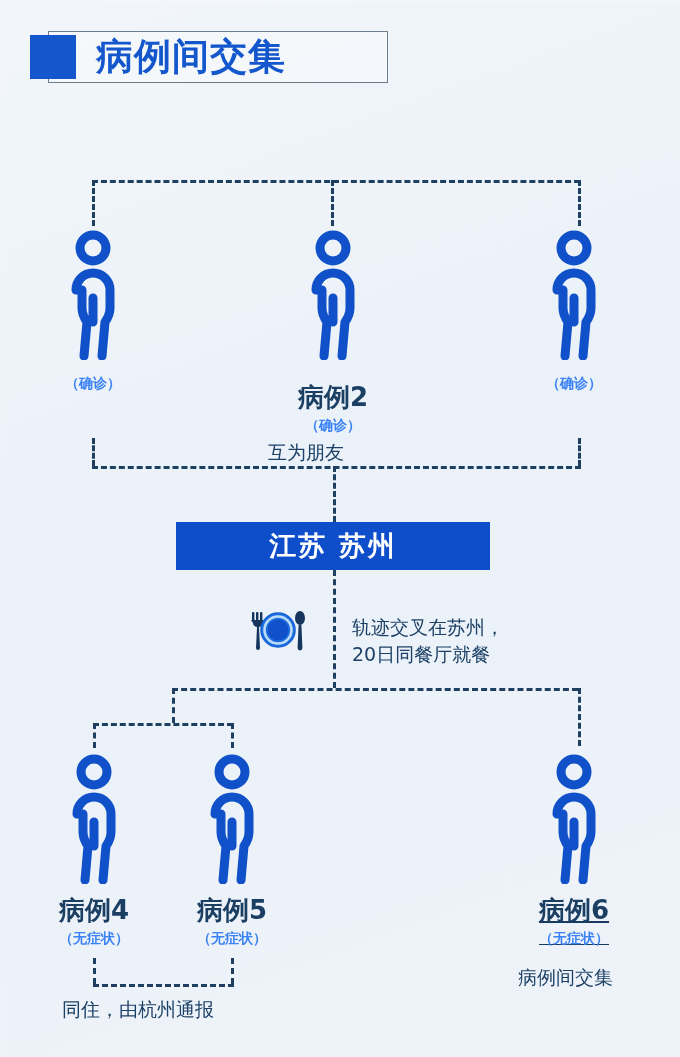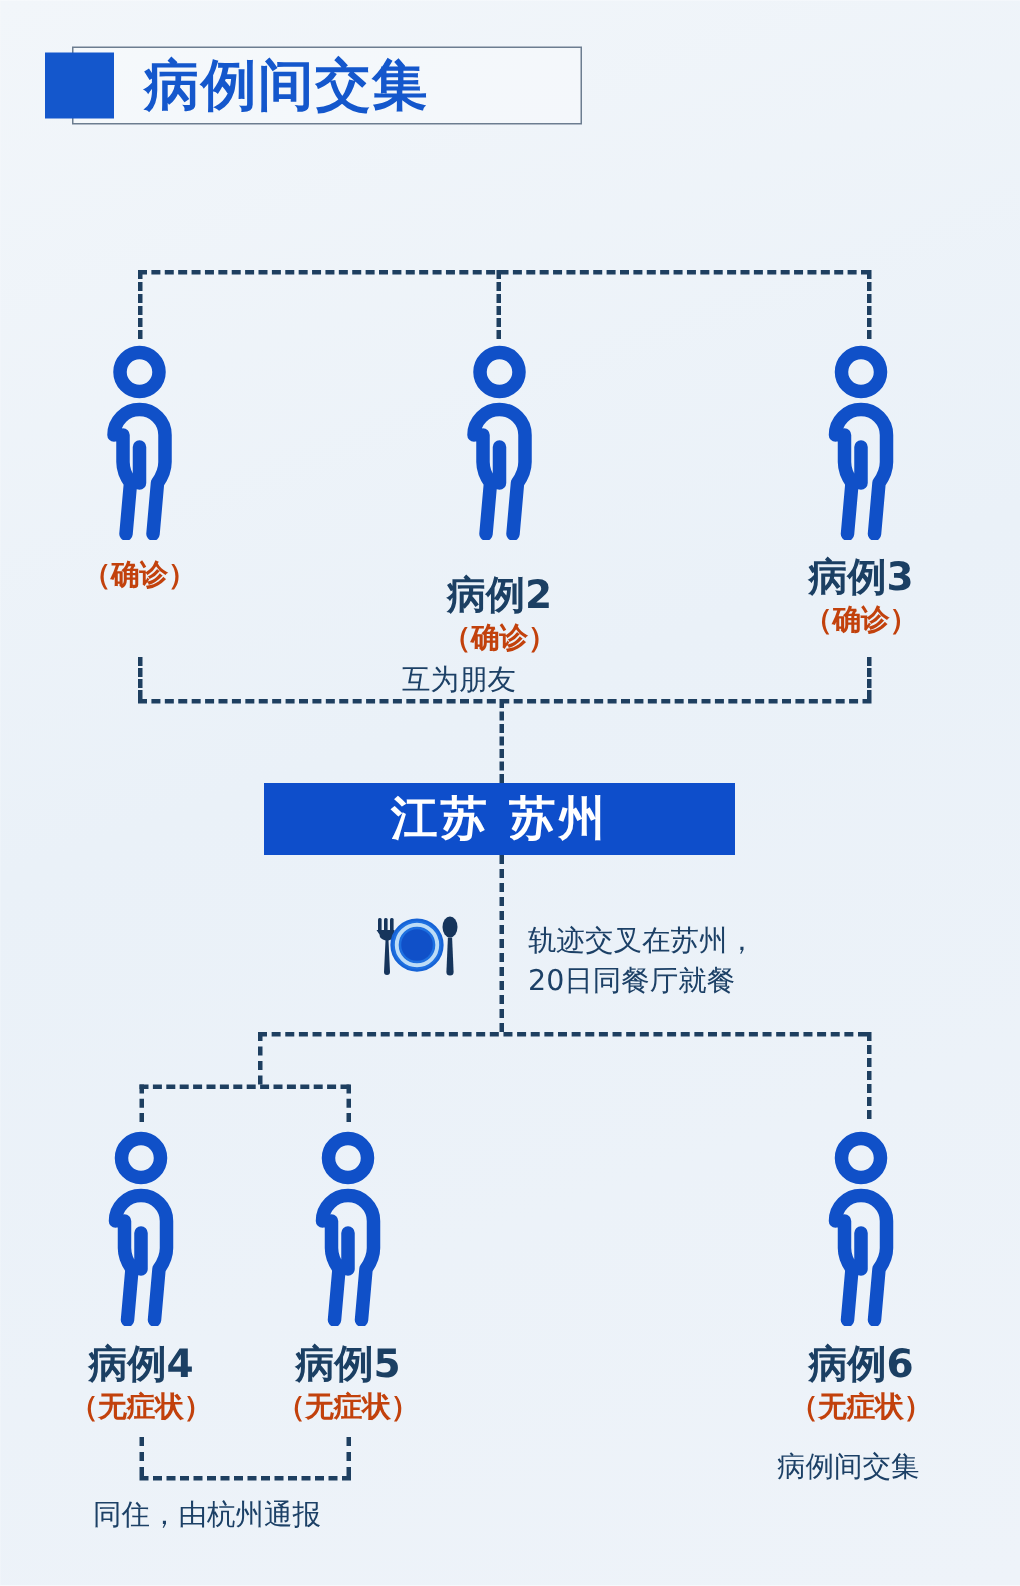--- a/index.html
+++ b/index.html
@@ -36,31 +36,31 @@
   .note-2l{line-height:27px;}
 
   
   .person{position:absolute;width:50px;height:132px;}
   .person svg{display:block;width:50px;height:132px;}
 
   
   .case{position:absolute;text-align:center;width:170px;}
   .case .cname{font-size:26px;font-weight:bold;color:#1b3f63;line-height:30px;
     font-family:"DejaVu Sans","Liberation Sans",sans-serif;}
-  .case .cstate{font-size:19px;font-weight:bold;color:#c2410c;line-height:26px;
+  .case .cstate{font-size:14px;font-weight:bold;color:#3b82f6;line-height:26px;
     font-family:"DejaVu Sans","Liberation Sans",sans-serif;}
 
   
   .dh{position:absolute;height:0;border-top:3px dashed #1e3f60;}
   .dv{position:absolute;width:0;border-left:3px dashed #1e3f60;}
 
   
   .banner{position:absolute;background:#0e4ecb;color:#ffffff;
     display:flex;align-items:center;justify-content:center;
-    font-size:31px;font-weight:bold;letter-spacing:2px;
+    font-size:27px;font-weight:bold;letter-spacing:2px;
     font-family:"DejaVu Sans","Liberation Sans",sans-serif;}
 
   
   .dining{position:absolute;width:64px;height:48px;}
   .dining svg{display:block;width:64px;height:48px;}
 </style>
 </head>
 <body>
 
 <div class="stage">
@@ -105,21 +105,20 @@
   </div>
 
   <div class="case" style="left:8px;top:370px;">
     <div class="cstate">（确诊）</div>
   </div>
   <div class="case" style="left:248px;top:382px;">
     <div class="cname">病例2</div>
     <div class="cstate">（确诊）</div>
   </div>
   <div class="case" style="left:489px;top:370px;">
-    <div class="cname">病例3</div>
     <div class="cstate">（确诊）</div>
   </div>
 
   <div class="note" style="left:268px;top:440px;">互为朋友</div>
 
   <div class="dv" style="left:92px;top:438px;height:28px;"></div>
   <div class="dv" style="left:578px;top:438px;height:28px;"></div>
   <div class="dh" style="left:92px;top:466px;width:489px;"></div>
   <div class="dv" style="left:333px;top:466px;height:56px;"></div>
 
@@ -189,21 +188,21 @@
   </div>
 
   <div class="case" style="left:9px;top:895px;">
     <div class="cname">病例4</div>
     <div class="cstate">（无症状）</div>
   </div>
   <div class="case" style="left:147px;top:895px;">
     <div class="cname">病例5</div>
     <div class="cstate">（无症状）</div>
   </div>
-  <div class="case" style="left:489px;top:895px;">
+  <div class="case" style="left:489px;top:895px;text-decoration:underline;">
     <div class="cname">病例6</div>
     <div class="cstate">（无症状）</div>
   </div>
 
   <div class="dv" style="left:93px;top:958px;height:26px;"></div>
   <div class="dv" style="left:231px;top:958px;height:26px;"></div>
   <div class="dh" style="left:93px;top:984px;width:141px;"></div>
 
   <div class="note" style="left:62px;top:997px;">同住，由杭州通报</div>
   <div class="note" style="left:518px;top:965px;">病例间交集</div>

